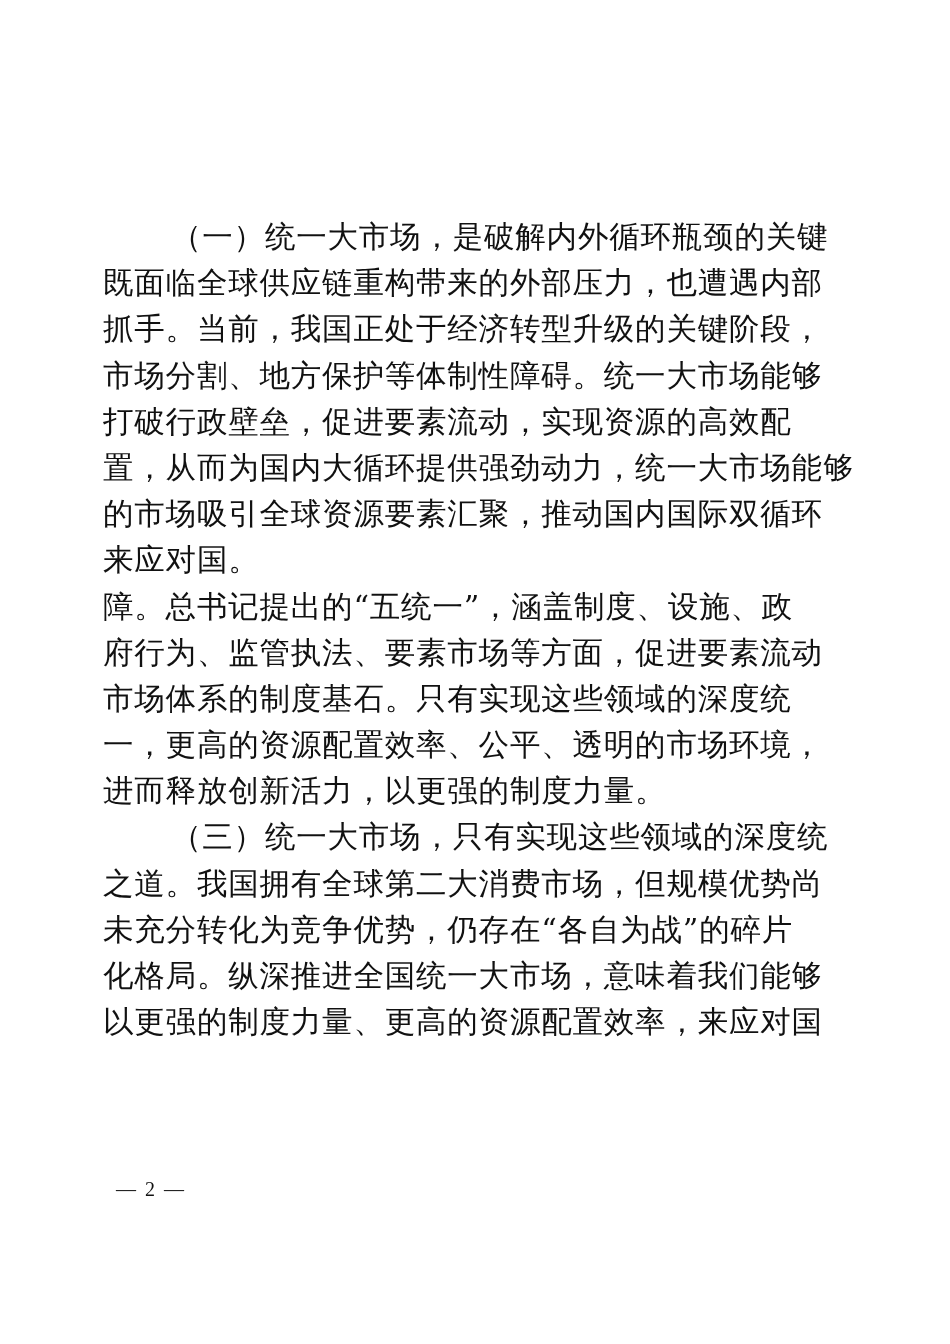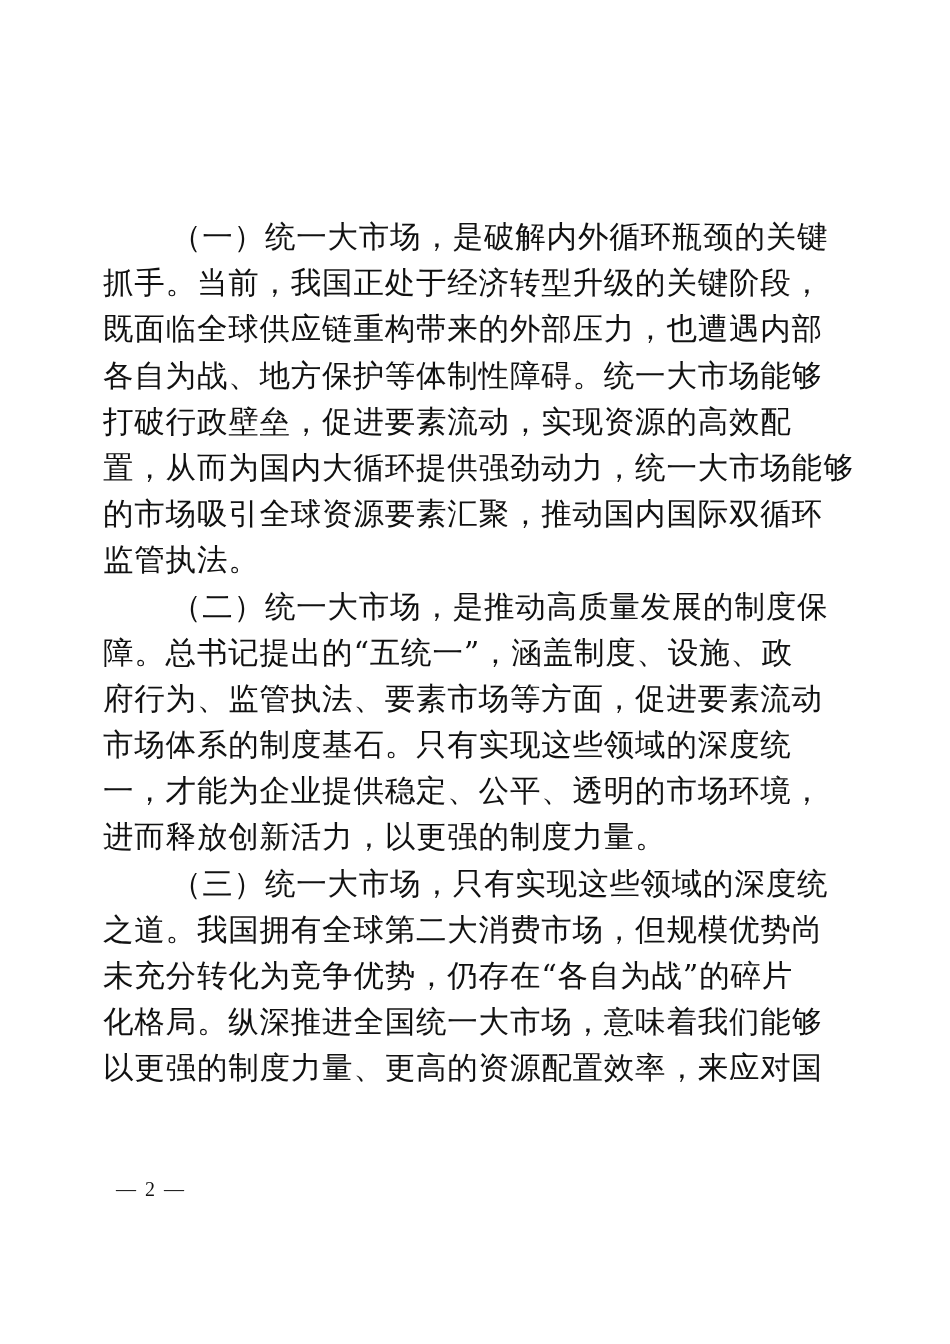--- a/index.html
+++ b/index.html
@@ -14,35 +14,34 @@
                    font-family: "Liberation Serif", serif; color: #111; letter-spacing: 2px; }
   </style>
 </head>
 <body>
 
 <div class="page">
   <div class="body-text">
 
     <div>
       <div class="line indent">（一）统一大市场，是破解内外循环瓶颈的关键</div>
+      <div class="line">既面临全球供应链重构带来的外部压力，也遭遇内部</div>
       <div class="line">抓手。当前，我国正处于经济转型升级的关键阶段，</div>
-      <div class="line">既面临全球供应链重构带来的外部压力，也遭遇内部</div>
-      <div class="line">各自为战、地方保护等体制性障碍。统一大市场能够</div>
+      <div class="line">市场分割、地方保护等体制性障碍。统一大市场能够</div>
       <div class="line">打破行政壁垒，促进要素流动，实现资源的高效配</div>
       <div class="line">置，从而为国内大循环提供强劲动力，统一大市场能够</div>
       <div class="line">的市场吸引全球资源要素汇聚，推动国内国际双循环</div>
-      <div class="line">监管执法。</div>
+      <div class="line">来应对国。</div>
     </div>
 
     <div>
-      <div class="line indent">（二）统一大市场，是推动高质量发展的制度保</div>
       <div class="line">障。总书记提出的“五统一”，涵盖制度、设施、政</div>
       <div class="line">府行为、监管执法、要素市场等方面，促进要素流动</div>
       <div class="line">市场体系的制度基石。只有实现这些领域的深度统</div>
-      <div class="line">一，才能为企业提供稳定、公平、透明的市场环境，</div>
+      <div class="line">一，更高的资源配置效率、公平、透明的市场环境，</div>
       <div class="line">进而释放创新活力，以更强的制度力量。</div>
     </div>
 
     <div>
       <div class="line indent">（三）统一大市场，只有实现这些领域的深度统</div>
       <div class="line">之道。我国拥有全球第二大消费市场，但规模优势尚</div>
       <div class="line">未充分转化为竞争优势，仍存在“各自为战”的碎片</div>
       <div class="line">化格局。纵深推进全国统一大市场，意味着我们能够</div>
       <div class="line">以更强的制度力量、更高的资源配置效率，来应对国</div>
     </div>

